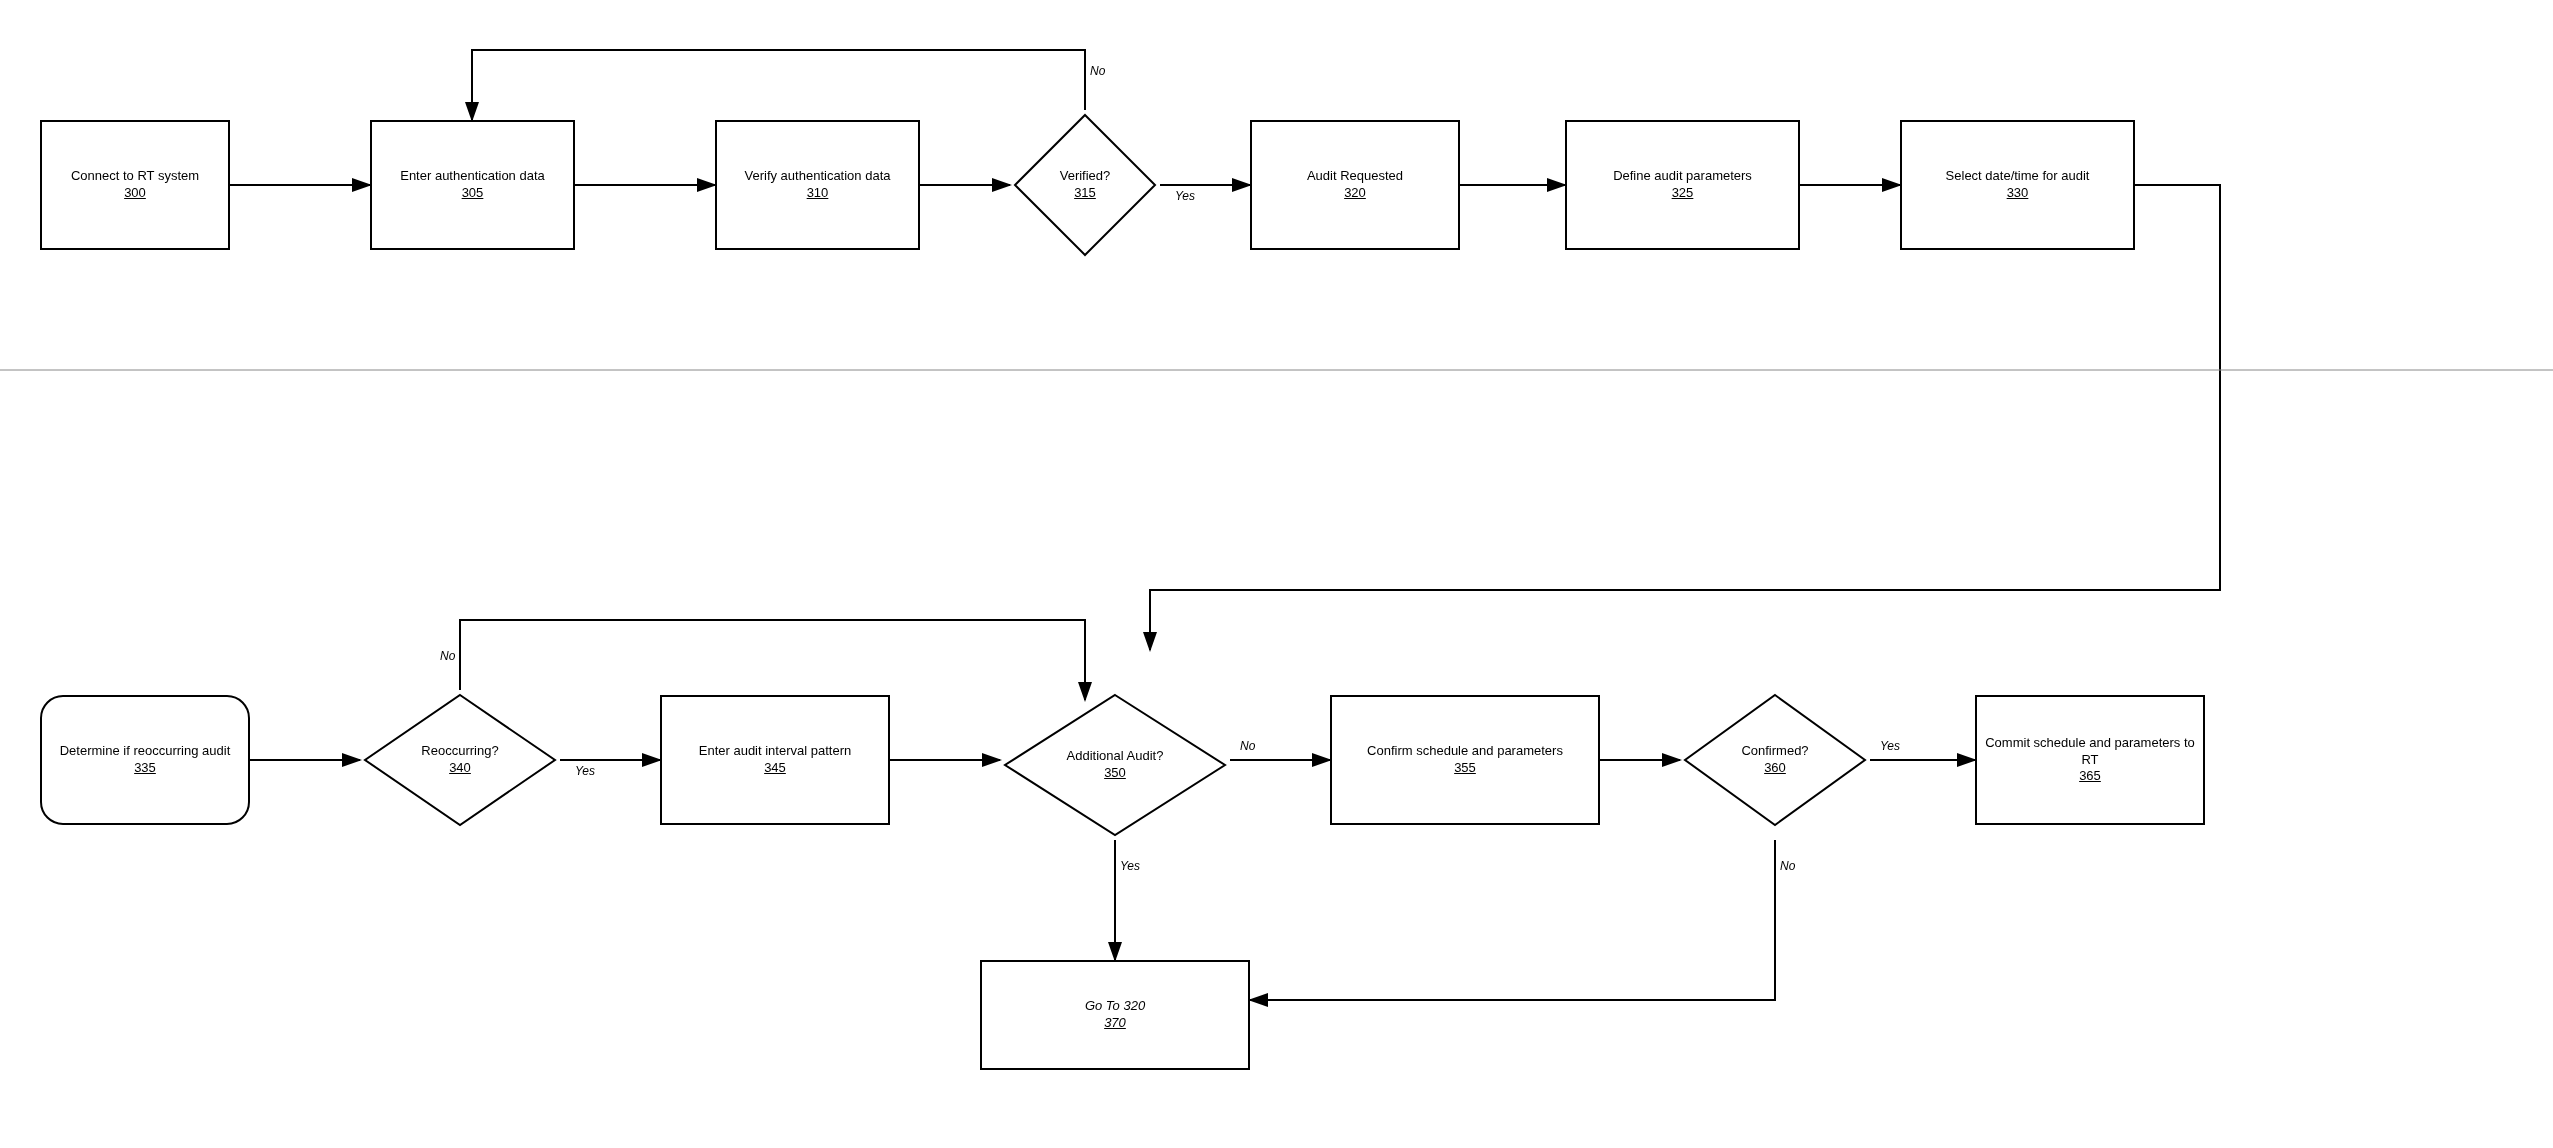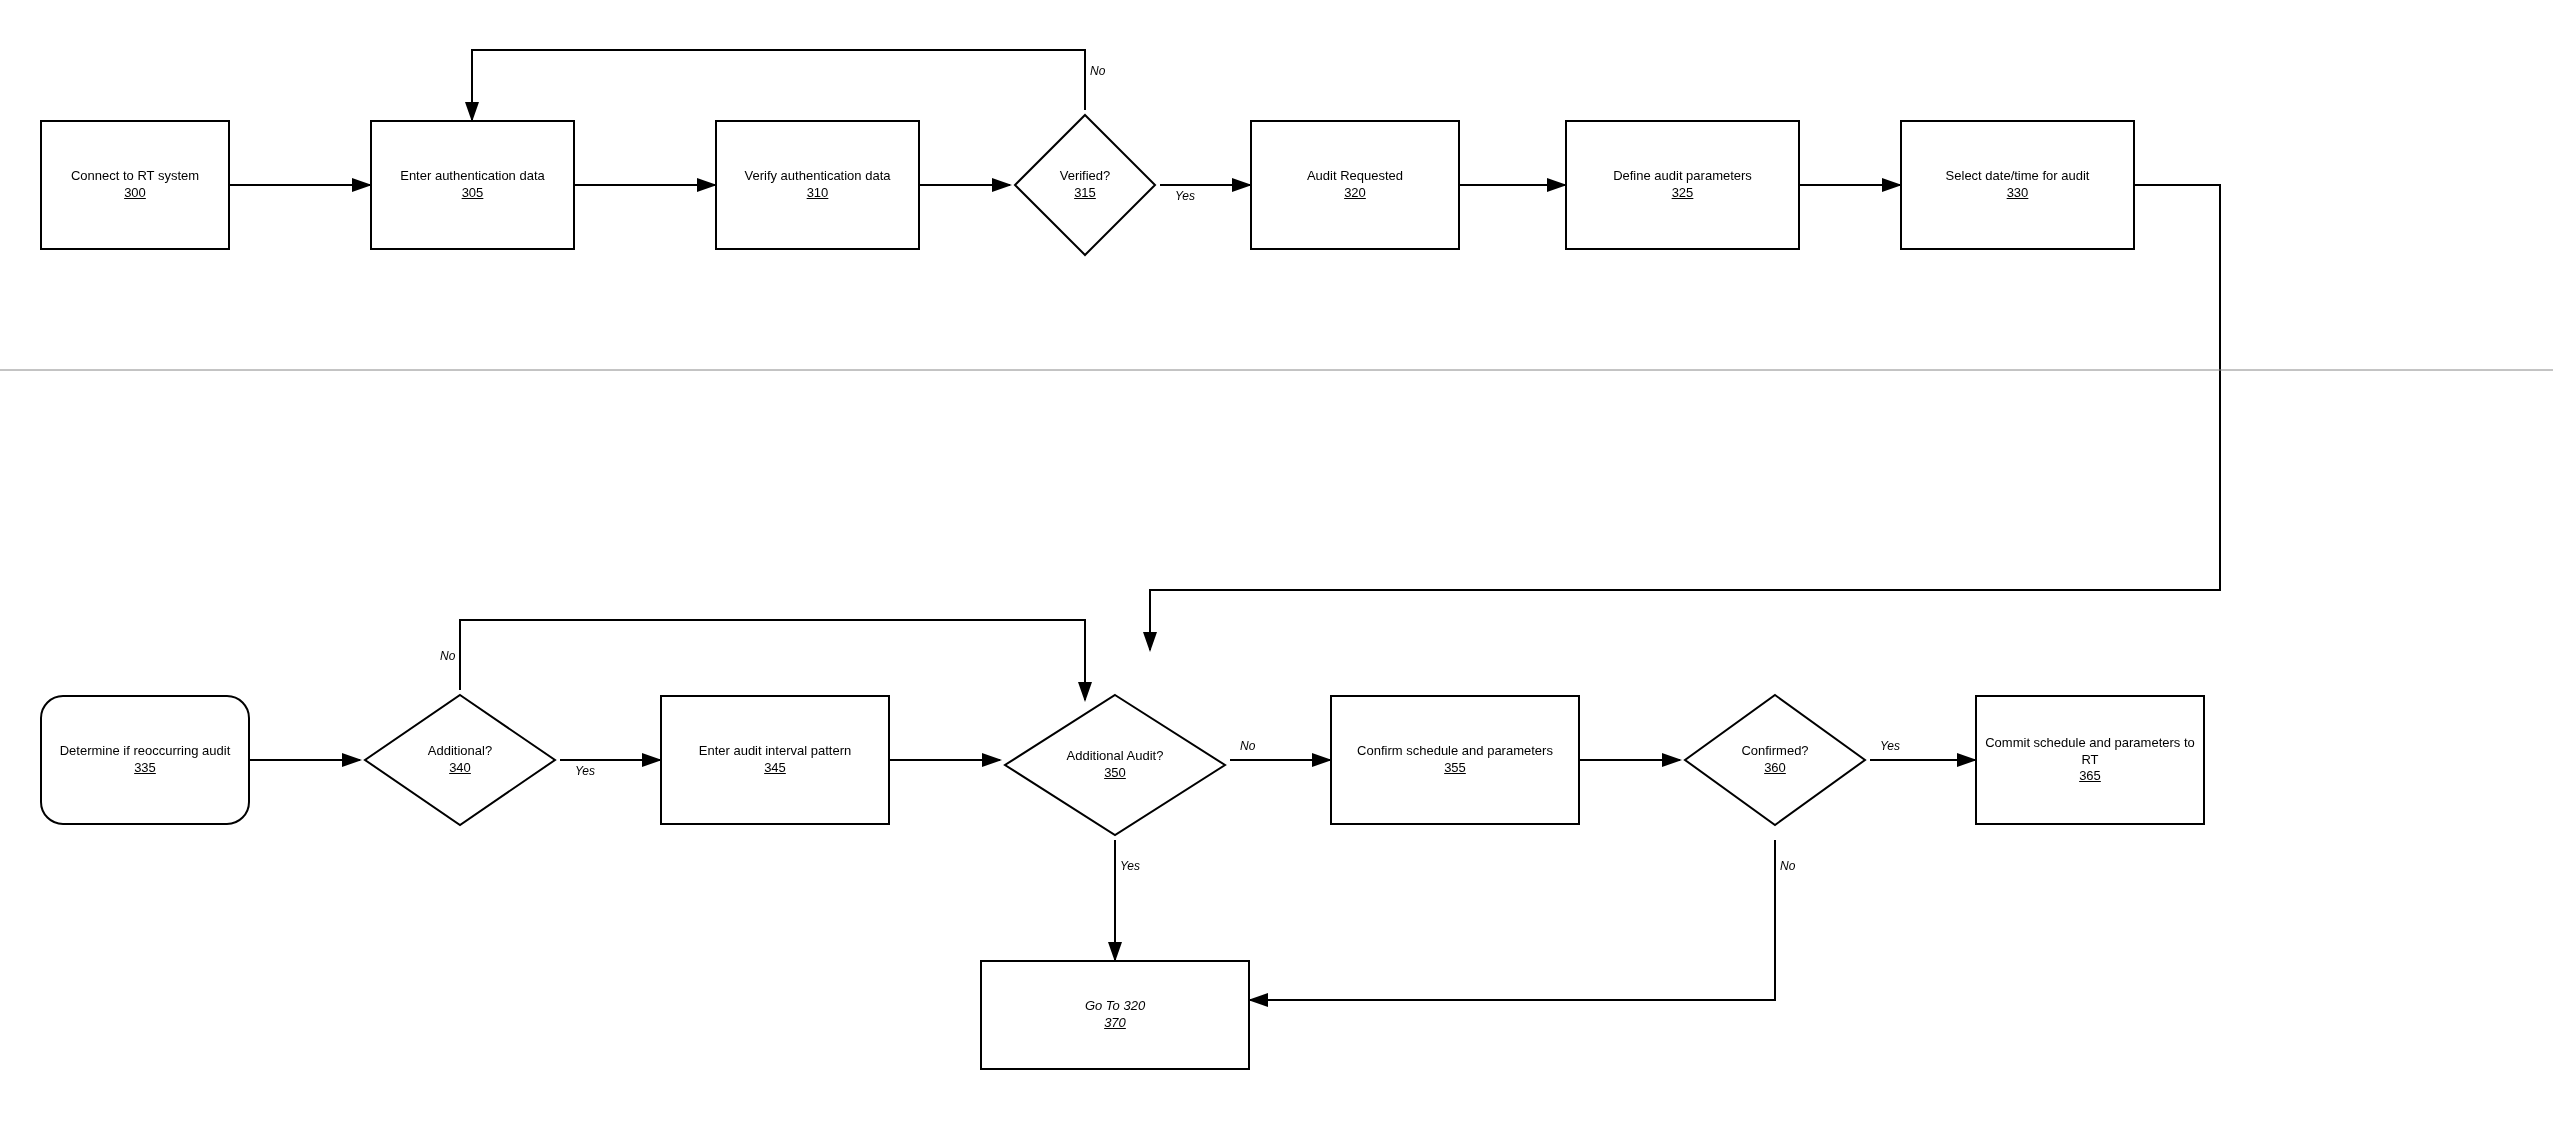--- a/index.html
+++ b/index.html
@@ -177,21 +177,21 @@
     <span>Determine if reoccurring audit</span>
     <span class="ref">335</span>
   </div>
 
   <div class="diamond" style="left:360px; top:690px; width:200px; height:140px;">
     <div class="diamond-inner">
       <svg viewBox="0 0 200 140" xmlns="http://www.w3.org/2000/svg">
         <polygon points="100,5 195,70 100,135 5,70" fill="#fff" stroke="#000" stroke-width="2"></polygon>
       </svg>
       <div class="diamond-text">
-        <span>Additional?</span><br>
+        <span>Reoccurring?</span><br>
         <span class="ref">340</span>
       </div>
     </div>
   </div>
 
   <div class="flow-box" style="left:660px; top:695px; width:230px; height:130px;justify-content:center;">
     <span>Enter audit interval pattern</span>
     <span class="ref">345</span>
   </div>
 
@@ -200,21 +200,21 @@
       <svg viewBox="0 0 230 150" xmlns="http://www.w3.org/2000/svg">
         <polygon points="115,5 225,75 115,145 5,75" fill="#fff" stroke="#000" stroke-width="2"></polygon>
       </svg>
       <div class="diamond-text">
         <span>Additional Audit?</span><br>
         <span class="ref">350</span>
       </div>
     </div>
   </div>
 
-  <div class="flow-box" style="left:1330px; top:695px; width:250px; height:130px;">
+  <div class="flow-box" style="left:1330px; top:695px; width:270px; height:130px;">
     <span>Confirm schedule and parameters</span>
     <span class="ref">355</span>
   </div>
 
   <div class="diamond" style="left:1680px; top:690px; width:190px; height:140px;">
     <div class="diamond-inner">
       <svg viewBox="0 0 190 140" xmlns="http://www.w3.org/2000/svg">
         <polygon points="95,5 185,70 95,135 5,70" fill="#fff" stroke="#000" stroke-width="2"></polygon>
       </svg>
       <div class="diamond-text">

